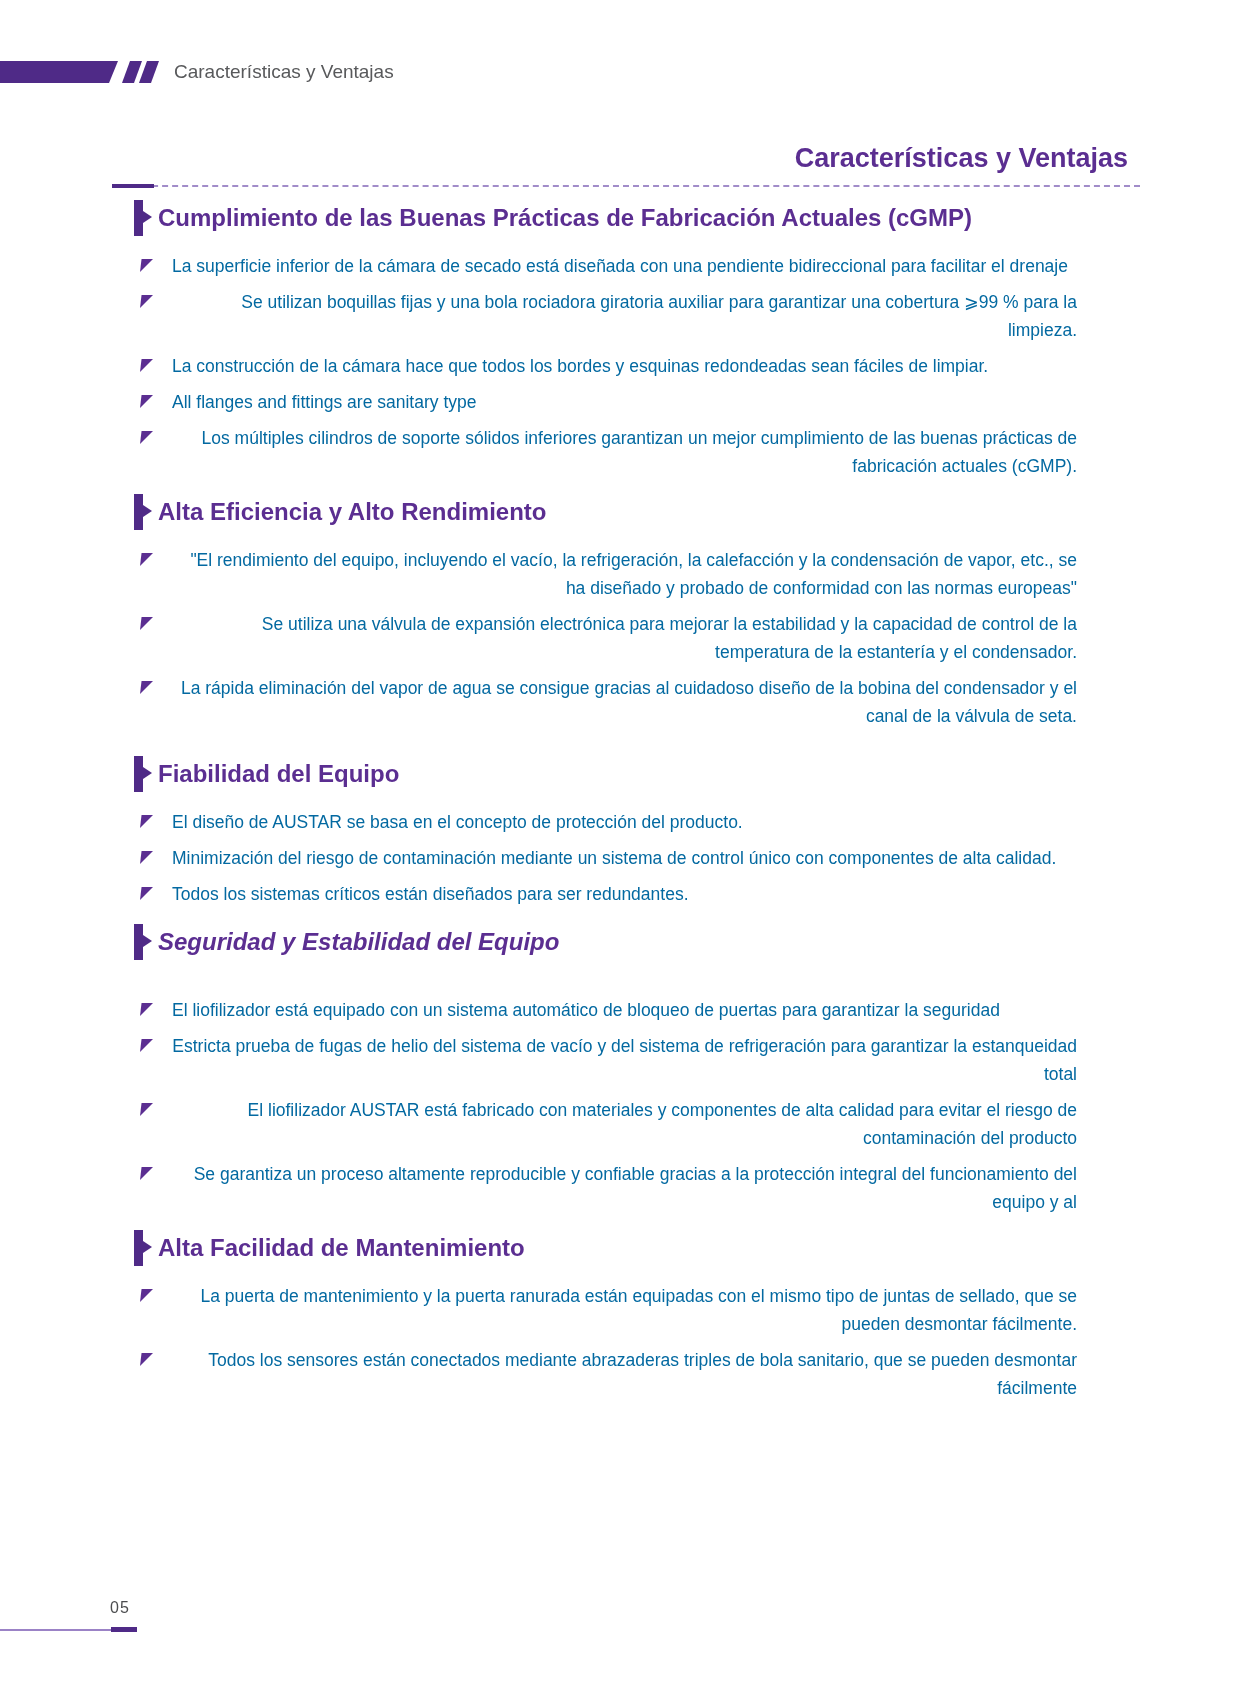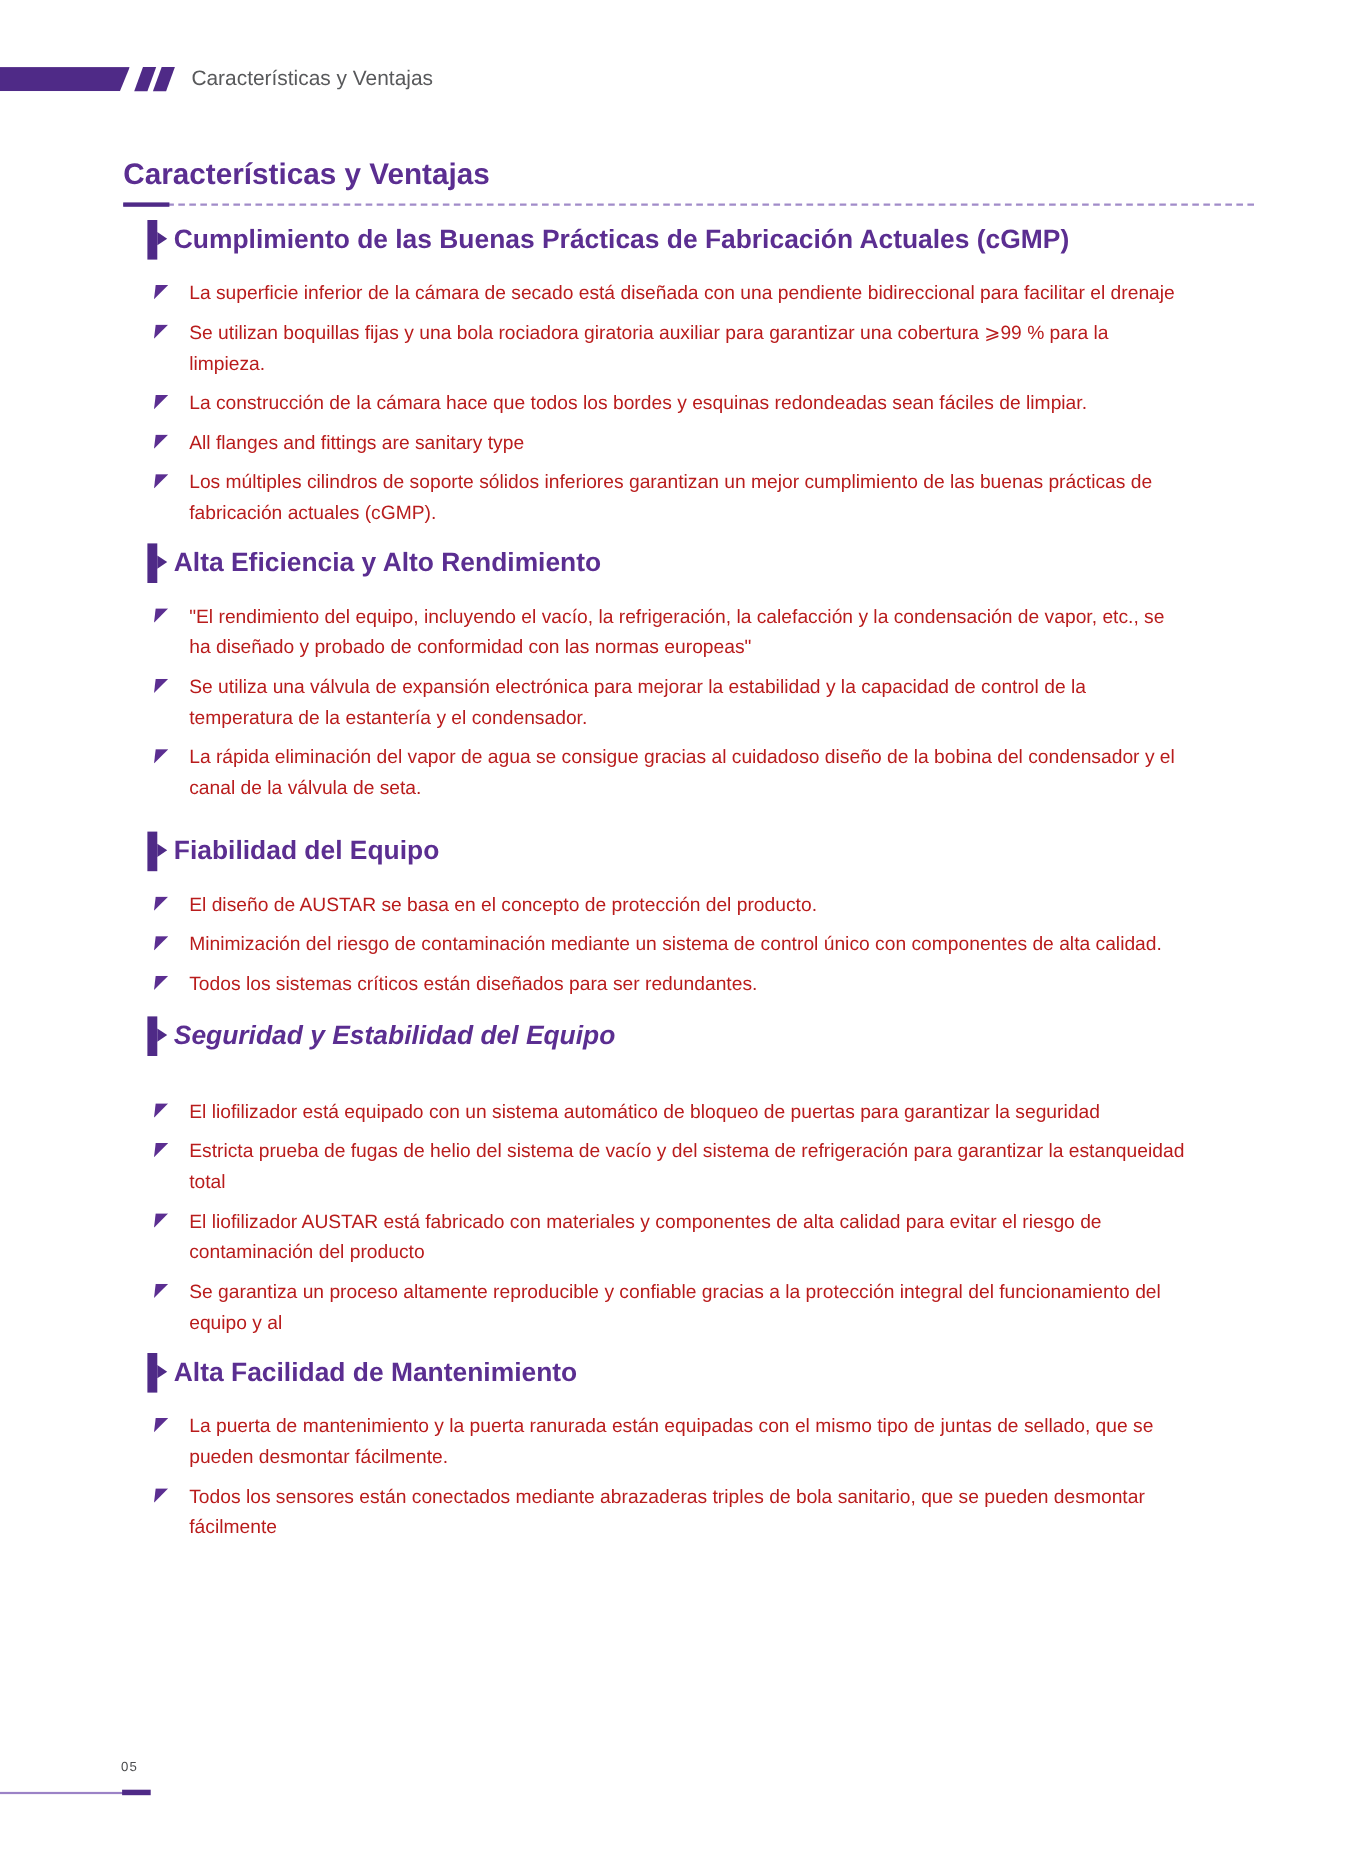--- a/index.html
+++ b/index.html
@@ -2,20 +2,21 @@
 <html><head>
 <meta charset="utf-8">
 <style>
   html,body{margin:0;padding:0;background:#ffffff;}
   .page{
     position:relative;
     width:1240px;height:1683px;
     background:#ffffff;
     font-family:"Liberation Sans","DejaVu Sans",sans-serif;
     overflow:hidden;
+    text-align:right;
   }
 
   
   .top-banner{position:absolute;top:61px;left:0;height:22px;display:flex;align-items:center;}
   .banner-bar{width:118px;height:22px;background:#4f2a87;
     clip-path:polygon(0 0,118px 0,109px 100%,0 100%);}
   .banner-slashes{display:flex;height:22px;margin-left:8px;}
   .banner-slash{width:12px;height:22px;background:#4f2a87;transform:skewX(-20deg);}
   .banner-slash + .banner-slash{margin-left:5px;}
   .banner-label{margin-left:19px;font-size:19px;color:#58595b;white-space:nowrap;}
@@ -37,24 +38,24 @@
     border-left:9px solid #4f2a87;border-top:6px solid transparent;border-bottom:6px solid transparent;}
   .section-heading{margin:0;font-size:24px;font-weight:700;color:#5b2e91;line-height:1.2;}
 
   .section:nth-of-type(4) .section-heading-row{margin-top:26px;}
   .section:nth-of-type(5) .section-heading-row{margin-top:16px;margin-bottom:36px;font-style:italic;}
 
   .bullets{list-style:none;margin:0 0 14px 0;padding:0 0 0 28px;}
   .bullet{display:flex;gap:19px;margin-bottom:8px;}
   .flag{width:13px;height:13px;background:#5b2e91;margin-top:7px;flex:none;
     clip-path:polygon(12% 0,100% 0,0 100%);}
-  .bullet-text{font-size:17.5px;line-height:28px;color:#b91c1c;max-width:905px;}
+  .bullet-text{font-size:17.5px;line-height:28px;color:#0369a1;max-width:905px;}
 
   
-  .page-number{position:absolute;left:110px;top:1599px;font-size:12px;color:#4c4d4f;letter-spacing:1px;}
+  .page-number{position:absolute;left:110px;top:1599px;font-size:16px;color:#4c4d4f;letter-spacing:1px;}
   .footer-line-thin{position:absolute;left:0;top:1629px;width:112px;height:2px;background:#9b82c6;}
   .footer-line-thick{position:absolute;left:111px;top:1627px;width:26px;height:5px;background:#4f2a87;}
 </style>
 </head>
 <body>
 
 <div class="page">
 
   <div class="top-banner">
     <div class="banner-bar"></div>

